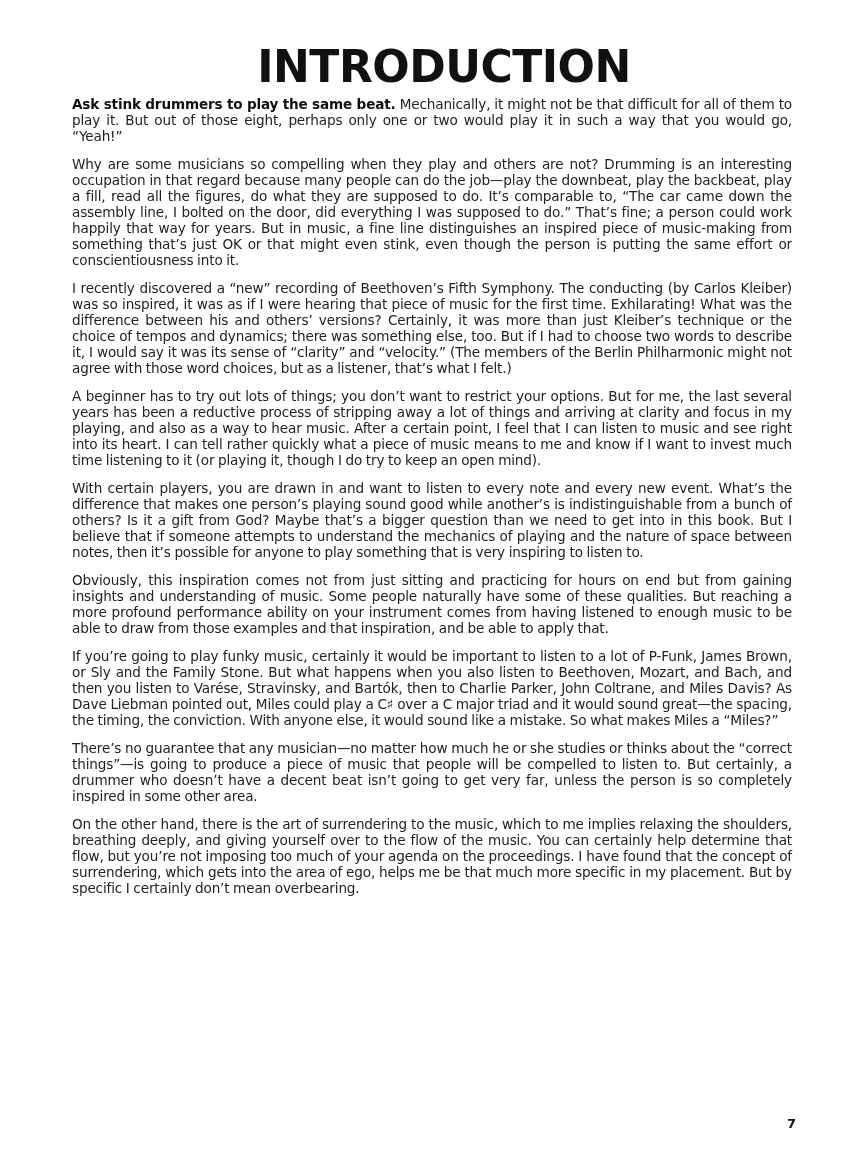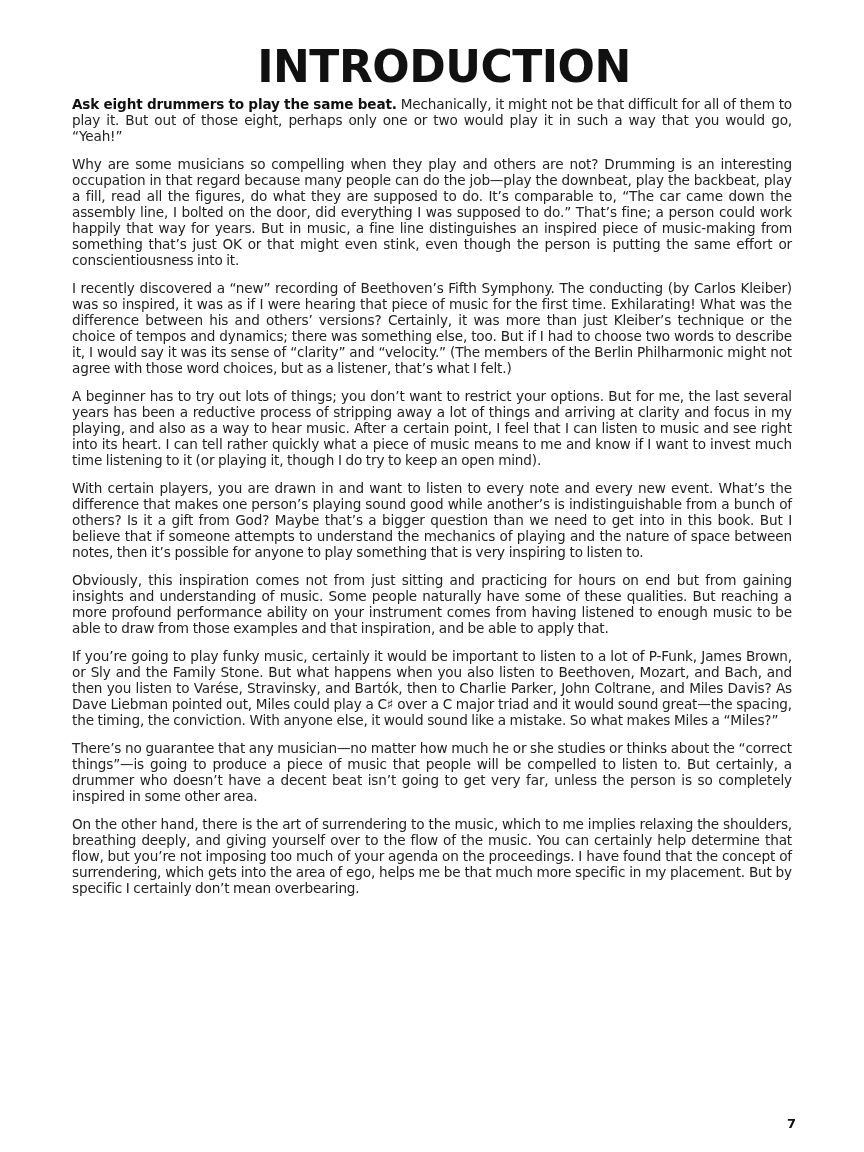--- a/index.html
+++ b/index.html
@@ -60,21 +60,21 @@
       line-height: 16px;
       color: #111111;
     }
   </style>
 </head>
 <body>
 
 <h1 class="page-title">INTRODUCTION</h1>
 
 <div class="body-text">
-  <p class="para"><span class="lead">Ask eight drummers to play the same beat.</span><span> Mechanically, it might not be that difficult for all of them to play it. But out of those eight, perhaps only one or two would play it in such a way that you would go, “Yeah!”</span></p>
+  <p class="para"><span class="lead">Ask stink drummers to play the same beat.</span><span> Mechanically, it might not be that difficult for all of them to play it. But out of those eight, perhaps only one or two would play it in such a way that you would go, “Yeah!”</span></p>
   <p class="para">Why are some musicians so compelling when they play and others are not? Drumming is an inter­esting occupation in that regard because many people can do the job—play the downbeat, play the backbeat, play a fill, read all the figures, do what they are supposed to do. It’s comparable to, “The car came down the assembly line, I bolted on the door, did everything I was supposed to do.” That’s fine; a person could work happily that way for years. But in music, a fine line distinguishes an inspired piece of music-making from something that’s just OK or that might even stink, even though the person is putting the same effort or conscientiousness into it.</p>
   <p class="para">I recently discovered a “new” recording of Beethoven’s Fifth Symphony. The conducting (by Carlos Kleiber) was so inspired, it was as if I were hearing that piece of music for the first time. Exhilarating! What was the difference between his and others’ versions? Certainly, it was more than just Kleiber’s technique or the choice of tempos and dynamics; there was something else, too. But if I had to choose two words to describe it, I would say it was its sense of “clarity” and “velocity.” (The members of the Berlin Philharmonic might not agree with those word choices, but as a listener, that’s what I felt.)</p>
   <p class="para">A beginner has to try out lots of things; you don’t want to restrict your options. But for me, the last several years has been a reductive process of stripping away a lot of things and arriving at clarity and focus in my playing, and also as a way to hear music. After a certain point, I feel that I can listen to music and see right into its heart. I can tell rather quickly what a piece of music means to me and know if I want to invest much time listening to it (or playing it, though I do try to keep an open mind).</p>
   <p class="para">With certain players, you are drawn in and want to listen to every note and every new event. What’s the difference that makes one person’s playing sound good while another’s is indistinguishable from a bunch of others? Is it a gift from God? Maybe that’s a bigger question than we need to get into in this book. But I believe that if someone attempts to understand the mechanics of playing and the nature of space between notes, then it’s possible for anyone to play something that is very inspiring to listen to.</p>
   <p class="para">Obviously, this inspiration comes not from just sitting and practicing for hours on end but from gain­ing insights and understanding of music. Some people naturally have some of these qualities. But reaching a more profound performance ability on your instrument comes from having listened to enough music to be able to draw from those examples and that inspiration, and be able to apply that.</p>
   <p class="para">If you’re going to play funky music, certainly it would be important to listen to a lot of P-Funk, James Brown, or Sly and the Family Stone. But what happens when you also listen to Beethoven, Mozart, and Bach, and then you listen to Varése, Stravinsky, and Bartók, then to Charlie Parker, John Coltrane, and Miles Davis? As Dave Liebman pointed out, Miles could play a C♯ over a C major triad and it would sound great—the spacing, the timing, the conviction. With anyone else, it would sound like a mistake. So what makes Miles a “Miles?”</p>
   <p class="para">There’s no guarantee that any musician—no matter how much he or she studies or thinks about the “correct things”—is going to produce a piece of music that people will be compelled to listen to. But certainly, a drummer who doesn’t have a decent beat isn’t going to get very far, unless the person is so completely inspired in some other area.</p>
   <p class="para">On the other hand, there is the art of surrendering to the music, which to me implies relaxing the shoulders, breathing deeply, and giving yourself over to the flow of the music. You can certainly help determine that flow, but you’re not imposing too much of your agenda on the proceedings. I have found that the concept of surrendering, which gets into the area of ego, helps me be that much more specific in my placement. But by specific I certainly don’t mean overbearing.</p>
 </div>
 

